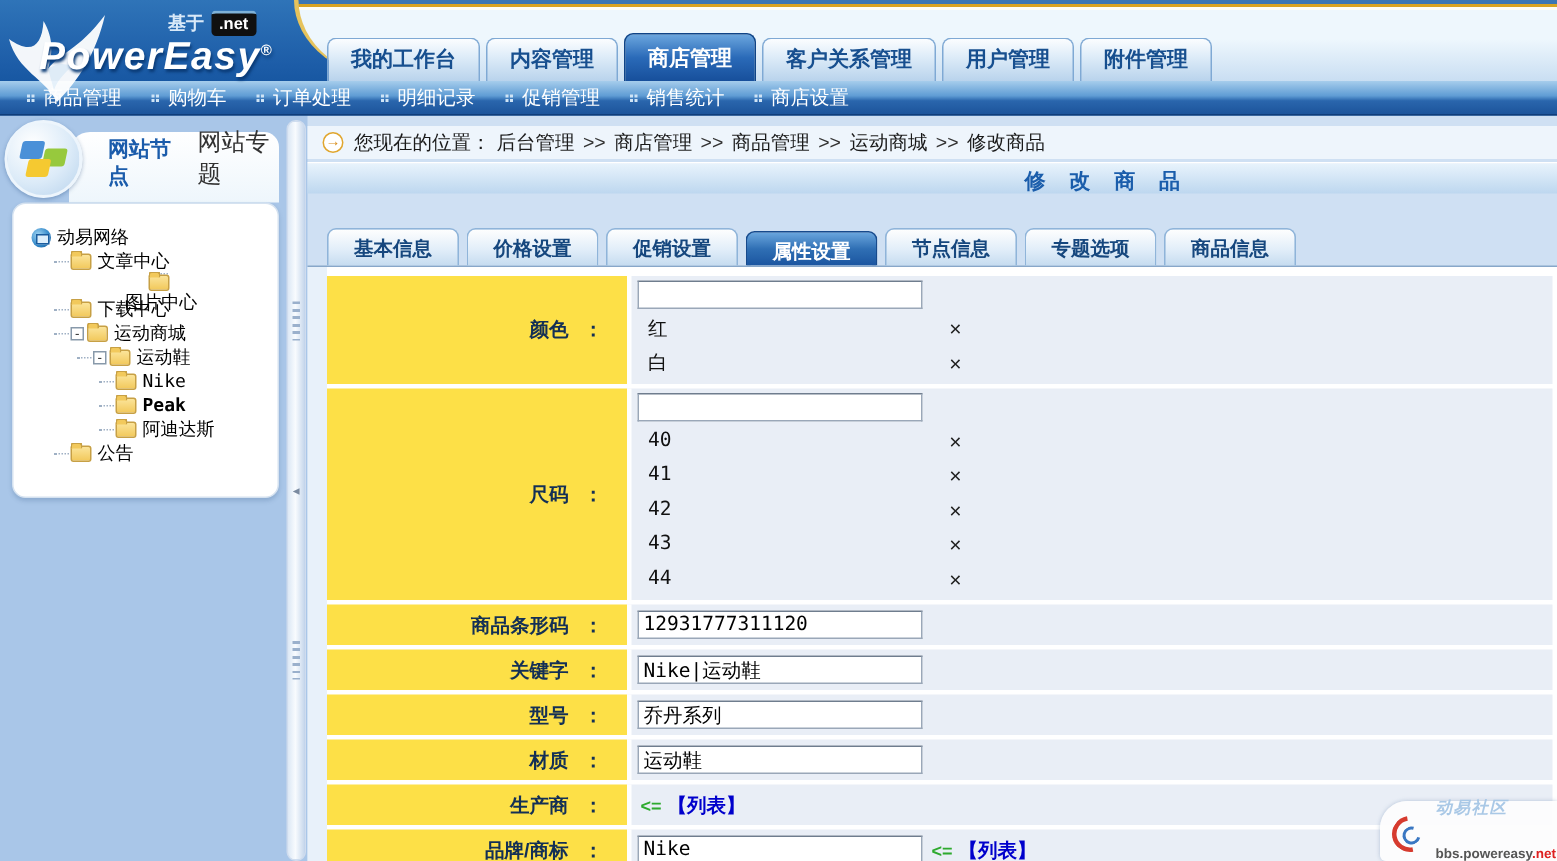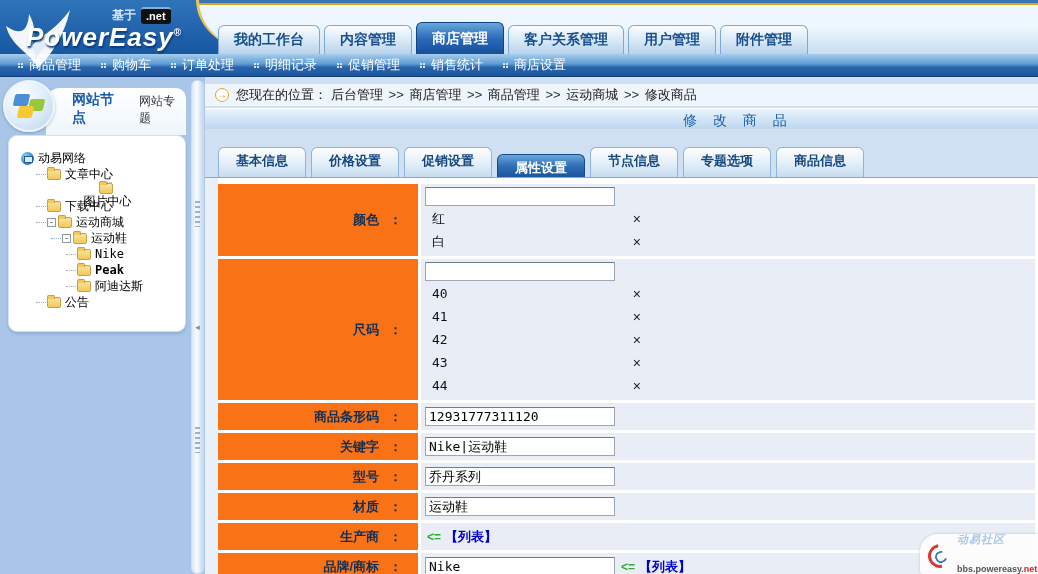--- a/index.html
+++ b/index.html
@@ -53,21 +53,21 @@
     display:flex; flex-direction:column; align-items:center; justify-content:space-between; padding:120px 0; }
   .grip { width:5px; height:26px;
     background:repeating-linear-gradient(180deg,#9ab0cc 0 2px,transparent 2px 5px); }
   .sp-arrow { color:#7a8aa0; font-size:9px; line-height:9px; }
   
   .side-header { position:absolute; left:46px; top:88px; width:140px; height:47px; z-index:21;
     background:linear-gradient(180deg,#ffffff 0%,#eef6fc 100%);
     border-radius:14px 10px 0 0; display:flex; align-items:flex-end; gap:12px;
     padding:0 0 8px 26px; }
   .side-tab-active { color:#1b5cab; font-weight:bold; font-size:14px; cursor:pointer; }
-  .side-tab { color:#333; font-size:12px; cursor:pointer; }
+  .side-tab { color:#333; font-size:16px; cursor:pointer; }
   .side-icon { position:absolute; left:3px; top:80px; width:52px; height:52px; border-radius:50%; z-index:22;
     background:radial-gradient(circle at 35% 30%,#ffffff 0%,#dcebf8 55%,#b7d2ec 100%);
     border:2px solid #edf5fc; box-shadow:0 1px 3px rgba(30,70,120,.35); }
   .cube { position:absolute; width:15px; height:12px; border-radius:2px; }
   .cube.b { left:9px; top:12px; background:#4a90d8; transform:skewX(-12deg); }
   .cube.g { left:24px; top:17px; background:#97c93d; transform:skewX(-12deg); }
   .cube.y { left:13px; top:24px; background:#f5c931; transform:skewX(-12deg); }
   .tree-panel { position:absolute; left:8px; top:135px; width:178px; height:197px; z-index:21;
     background:#fff; border:1px solid #d5e2f0; border-radius:9px; padding:14px 6px 6px 10px;
     box-shadow:0 2px 3px rgba(60,95,140,.25); overflow:hidden; }
@@ -91,35 +91,35 @@
   
   .breadcrumb { position:absolute; left:205px; top:84px; right:0; height:22px; z-index:15;
     background:#eef5fc; display:flex; align-items:center; padding-left:10px; gap:4px;
     font-size:13px; color:#1a1a1a; }
   .bc-icon { width:14px; height:14px; border-radius:50%; background:#fff; border:1px solid #e0a62e;
     color:#d88f1f; font-size:10px; line-height:12px; text-align:center; font-weight:bold; margin-right:3px; flex:none; }
   .bc-part { cursor:pointer; }
   .bc-sep { color:#333; margin:0 2px; }
   .title-bar { position:absolute; left:205px; top:108px; right:0; height:21px; z-index:15;
     background:linear-gradient(180deg,#e8f3fc 0%,#bdd7ef 100%); border-top:1px solid #fff; }
-  .page-title { position:absolute; left:478px; top:3px; color:#1a5dab; font-size:14px; font-weight:normal;
+  .page-title { position:absolute; left:478px; top:3px; color:#1a5dab; font-size:14px; font-weight:bold;
     letter-spacing:6px; }
   .form-tabs { position:absolute; left:218px; top:150px; height:27px; display:flex; gap:5px;
     align-items:flex-end; z-index:16; }
-  .ftab { height:30px; padding:4px 17px 0 17px; font-size:13px; font-weight:bold; color:#16477e;
+  .ftab { height:25px; padding:4px 17px 0 17px; font-size:13px; font-weight:bold; color:#16477e;
     background:linear-gradient(180deg,#fefefe 0%,#e2eef9 55%,#c6dcf0 100%);
     border:1px solid #8fb4d9; border-bottom:none; border-radius:6px 6px 0 0; cursor:pointer; white-space:nowrap; }
   .ftab.active { height:23px; padding-top:4px; color:#fff;
     background:linear-gradient(180deg,#6aa6de 0%,#2f6fb4 50%,#1b55a0 100%); border-color:#174a8c; }
   .form-area { position:absolute; left:205px; top:177px; right:0; bottom:0; z-index:15;
     border-top:1px solid #88a7c9;
     background:linear-gradient(90deg,#e8f1fa 0 13px,#ffffff 13px); overflow:hidden; }
   .ftable { margin:6px 0 0 13px; background:#fff; padding-right:3px; }
   .frow { display:flex; margin-bottom:3px; }
-  .lcell { width:200px; flex:none; background:#f97316; display:flex; align-items:center;
+  .lcell { width:200px; flex:none; background:#fde047; display:flex; align-items:center;
     justify-content:flex-end; padding-right:16px; gap:10px;
     font-size:13px; font-weight:bold; color:#132f55; }
   .vcell { flex:1; background:#e9eef6; border-left:3px solid #fff; padding:3px 0 3px 4px; }
   .attr-input, .field-input { width:190px; height:19px; border:1px solid #9aa7b8; border-top-color:#6f7d8e;
     background:#fff; font-size:13px; font-family:"DejaVu Sans Mono", monospace; padding:0 3px; }
   .attr-input { margin-bottom:1px; }
   .item { width:218px; height:23px; display:flex; align-items:center; justify-content:space-between;
     padding-left:7px; font-size:13px; font-family:"DejaVu Sans Mono", monospace; color:#111; }
   .xbtn { cursor:pointer; color:#222; font-size:14px; line-height:14px; padding:0 2px; font-family:"Liberation Sans",sans-serif; }
   .iline { display:flex; align-items:center; height:21px; gap:4px; }

